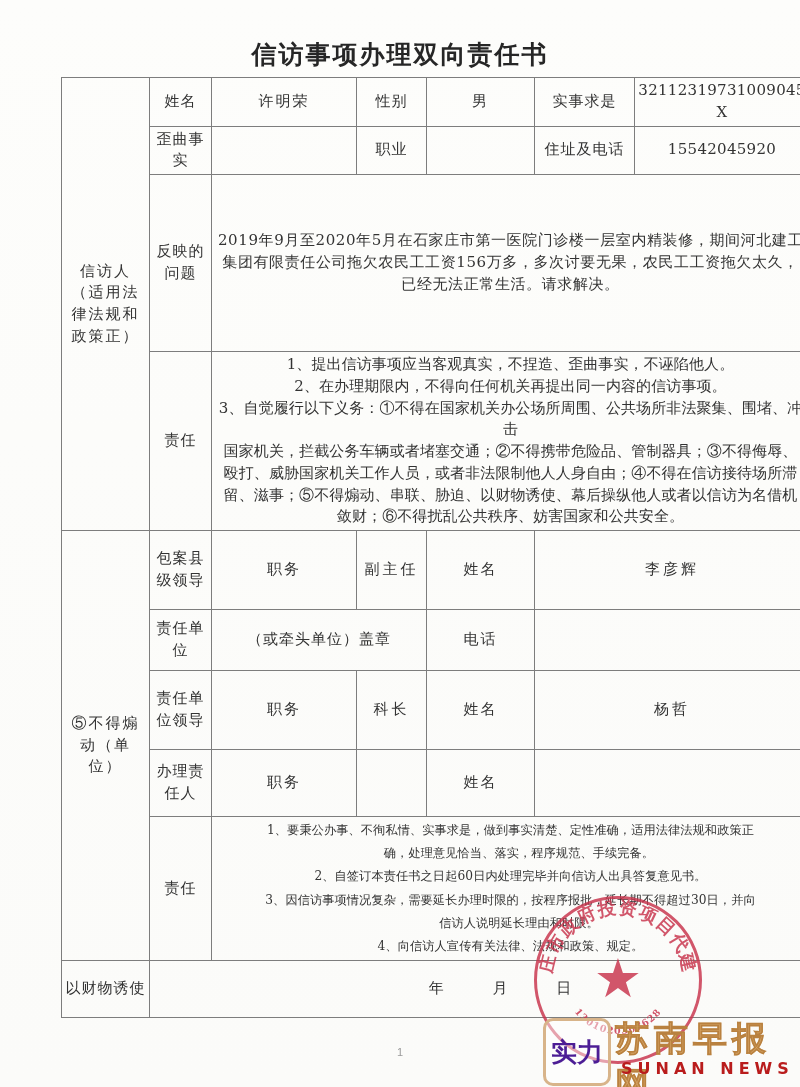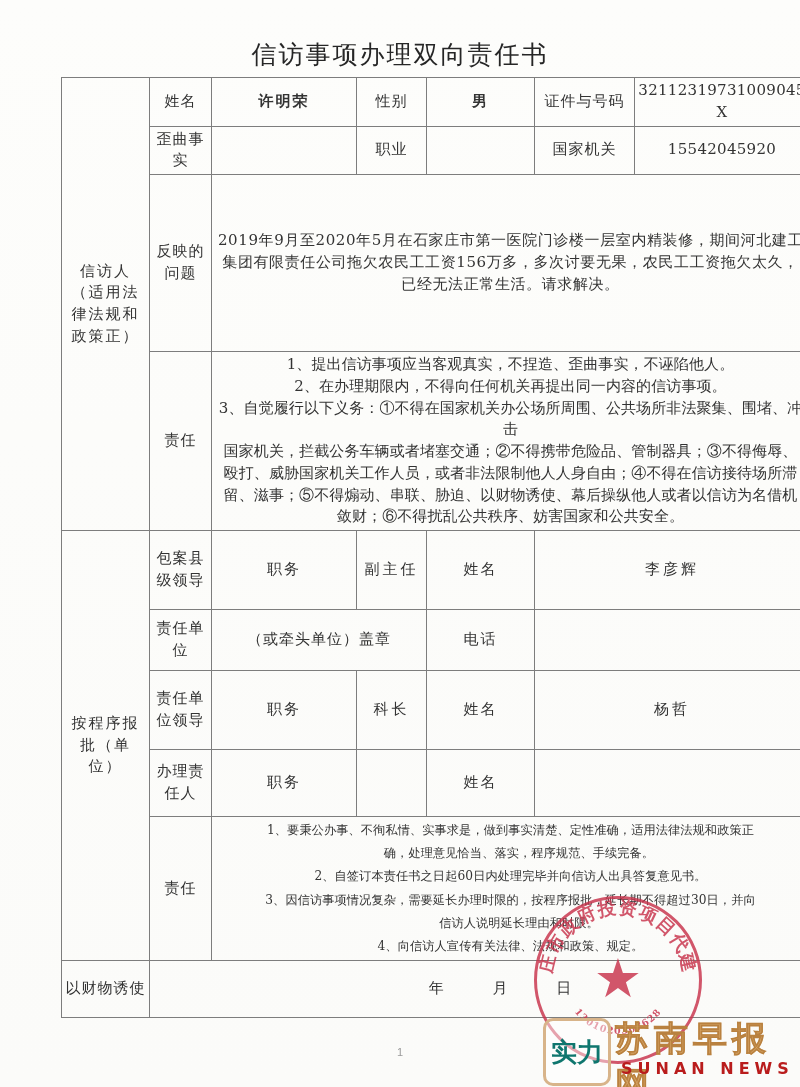--- a/index.html
+++ b/index.html
@@ -29,21 +29,21 @@
     z-index: 2;
   }
 
   .doc-title {
     position: absolute;
     top: 38px;
     left: 0;
     width: 800px;
     text-align: center;
     font-family: "DejaVu Serif", "Liberation Serif", serif;
-    font-weight: normal;
+    font-weight: bold;
     font-size: 25px;
     letter-spacing: 2px;
     color: #262626;
   }
 
   table.main {
     position: absolute;
     top: 77px;
     left: 61px;
     width: 678px;
@@ -57,21 +57,21 @@
     color: #333;
     text-align: center;
     vertical-align: middle;
     padding: 2px 3px;
     line-height: 1.45;
   }
 
   .lbl { letter-spacing: 1px; }
   .bigval {
     font-size: 18px;
-    font-weight: bold;
+    font-weight: normal;
     letter-spacing: 2px;
   }
   .numval {
     font-family: "Liberation Sans", sans-serif;
     font-size: 17px;
     letter-spacing: 0.3px;
     word-break: break-all;
     line-height: 1.3;
   }
   .sidecell {
@@ -179,21 +179,21 @@
     width: 252px;
     height: 72px;
     z-index: 6;
   }
   .wm-badge {
     position: absolute;
     left: 0; top: 4px;
     width: 62px; height: 62px;
     border: 3px solid #d8b48a;
     border-radius: 10px;
-    color: #0f766e;
+    color: #4c1d95;
     font-family: Liberation Sans, sans-serif;
     font-size: 26px;
     font-weight: bold;
     display: flex;
     align-items: center;
     justify-content: center;
     background: rgba(255,255,255,0.45);
   }
   .wm-cn {
     position: absolute;
@@ -246,30 +246,30 @@
       <col style="width:175px">
     </colgroup>
     <tbody>
 
       <tr>
         <td rowspan="4" class="sidecell">信访人（适用法律法规和政策正）</td>
         <td class="lbl">姓名</td>
         <td class="bigval">许明荣</td>
         <td class="lbl">性别</td>
         <td class="bigval">男</td>
-        <td class="stackcell">证件与号码</td>
+        <td class="stackcell">实事求是</td>
         <td class="numval">32112319731009045X</td>
       </tr>
 
       <tr>
         <td class="stackcell">歪曲事实</td>
         <td></td>
         <td class="lbl">职业</td>
         <td></td>
-        <td class="stackcell">国家机关</td>
+        <td class="stackcell">住址及电话</td>
         <td class="numval">15542045920</td>
       </tr>
 
       <tr>
         <td class="stackcell" style="height:172px">反映的问题</td>
         <td colspan="5" class="problem-text">2019年9月至2020年5月在石家庄市第一医院门诊楼一层室内精装修，期间河北建工集团有限责任公司拖欠农民工工资156万多，多次讨要无果，农民工工资拖欠太久，已经无法正常生活。请求解决。</td>
       </tr>
 
       <tr>
         <td class="stackcell" style="height:155px">责任</td>
@@ -278,21 +278,21 @@
           <span class="ln">2、在办理期限内，不得向任何机关再提出同一内容的信访事项。</span>
           <span class="ln">3、自觉履行以下义务：①不得在国家机关办公场所周围、公共场所非法聚集、围堵、冲击</span>
           <span class="ln">国家机关，拦截公务车辆或者堵塞交通；②不得携带危险品、管制器具；③不得侮辱、</span>
           <span class="ln">殴打、威胁国家机关工作人员，或者非法限制他人人身自由；④不得在信访接待场所滞</span>
           <span class="ln">留、滋事；⑤不得煽动、串联、胁迫、以财物诱使、幕后操纵他人或者以信访为名借机</span>
           <span class="ln">敛财；⑥不得扰乱公共秩序、妨害国家和公共安全。</span>
         </td>
       </tr>
 
       <tr>
-        <td rowspan="5" class="sidecell">按程序报批（单位）</td>
+        <td rowspan="5" class="sidecell">⑤不得煽动（单位）</td>
         <td class="stackcell" style="height:74px">包案县级领导</td>
         <td class="mid-label">职务</td>
         <td colspan="1" class="valcell">副主任</td>
         <td class="mid-label">姓名</td>
         <td colspan="2" class="valcell">李彦辉</td>
       </tr>
 
       <tr>
         <td class="stackcell" style="height:56px">责任单位</td>
         <td colspan="2" class="seal-note">（或牵头单位）盖章</td>

